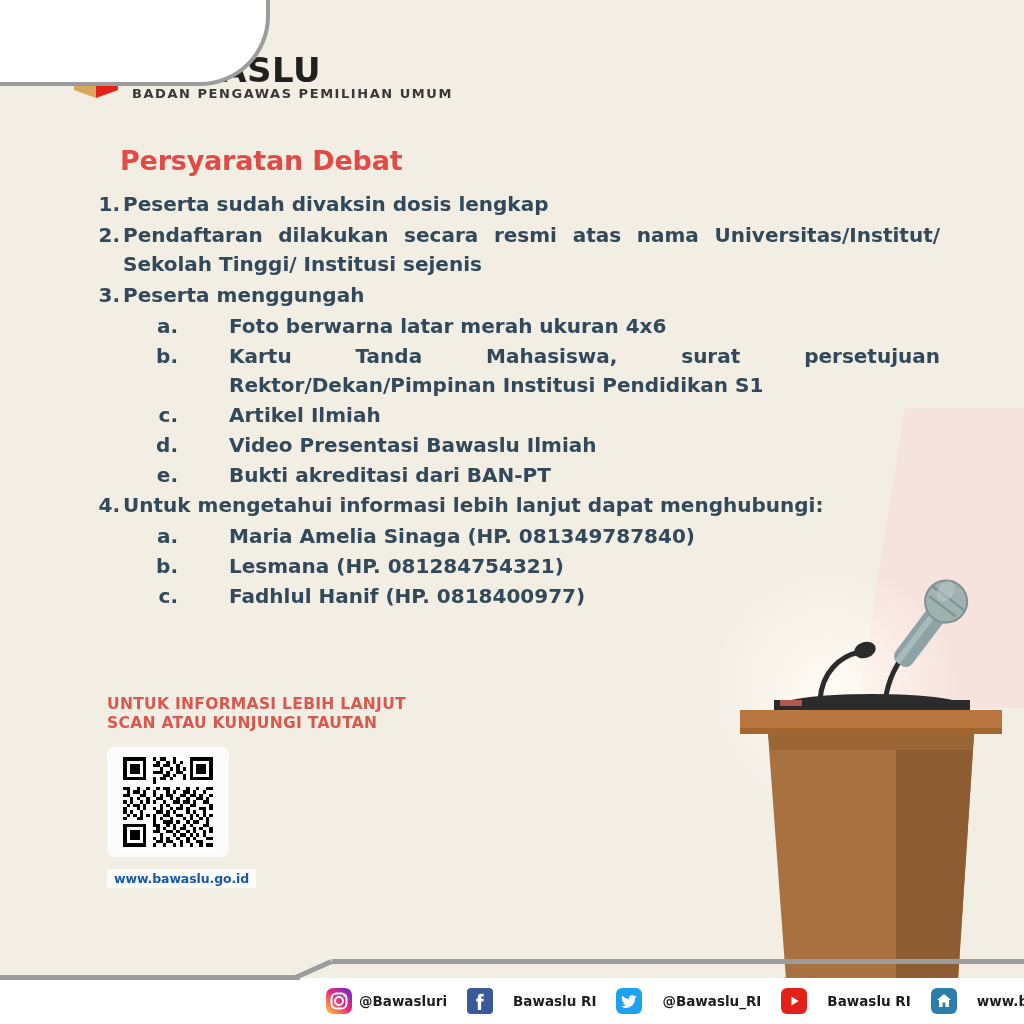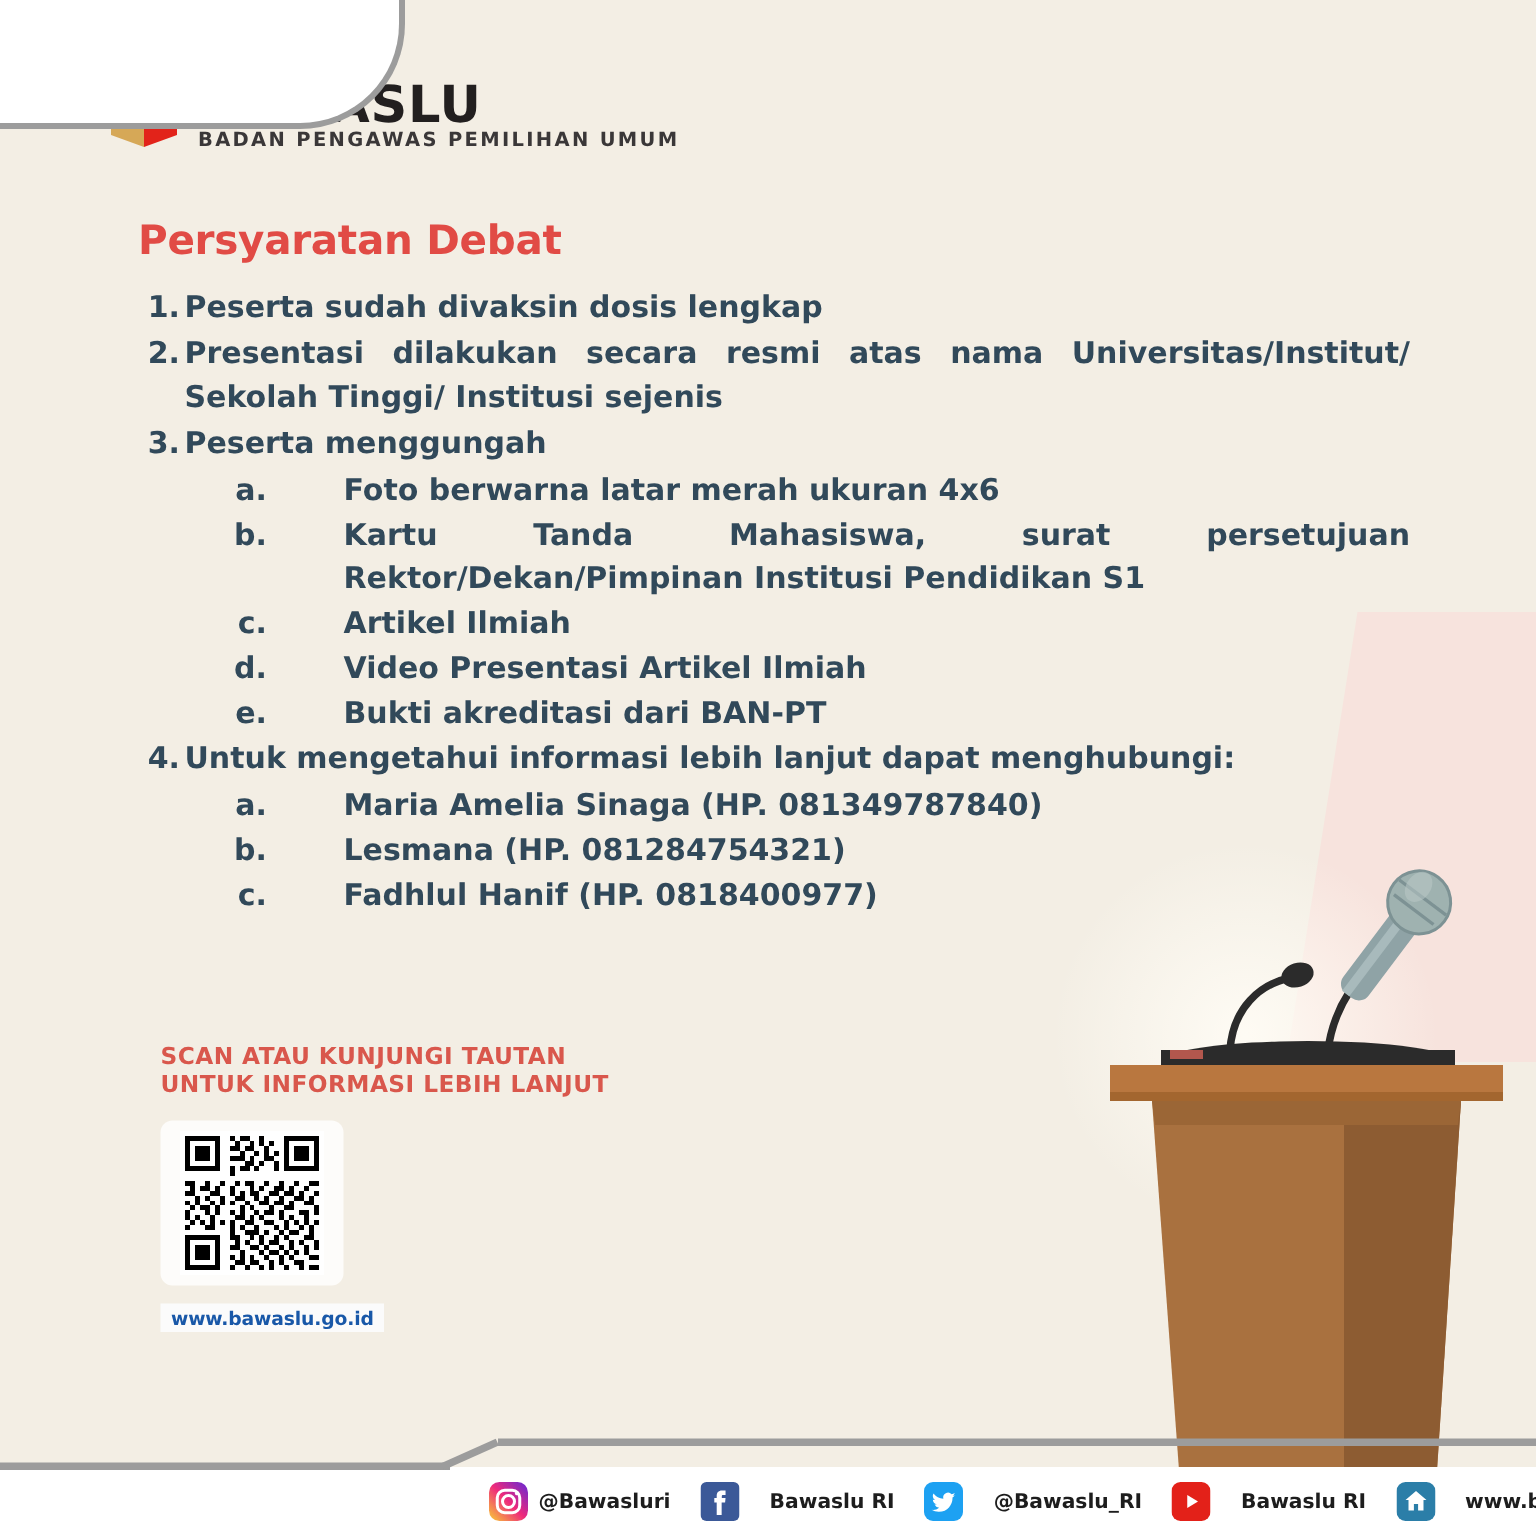--- a/index.html
+++ b/index.html
@@ -68,20 +68,21 @@
     width: 848px;
     z-index: 4;
   }
   .section-title {
     color: #e14b45;
     font-size: 27px;
     font-weight: 800;
     font-family: "DejaVu Sans", sans-serif;
     letter-spacing: -0.2px;
     margin-bottom: 14px;
+    margin-left: 28px;
   }
 
   ol.lvl1 { list-style: none; }
   .li1 {
     display: flex;
     align-items: flex-start;
     margin-bottom: 2px;
   }
   .marker {
     flex: none;
@@ -256,42 +257,42 @@
 
   <div class="content">
     <div class="section-title">Persyaratan Debat</div>
     <ol class="lvl1" id="list-root">
         <li class="li1">
           <span class="marker m1">1.</span>
           <span class="body1"><span>Peserta sudah </span><b>divaksin dosis lengkap</b></span>
         </li>
         <li class="li1">
           <span class="marker m1">2.</span>
-          <span class="body1"><span>Presentasi dilakukan </span><b>secara resmi atas nama Universitas/Institut/ Sekolah Tinggi/ Institusi sejenis</b></span>
+          <span class="body1"><span>Pendaftaran dilakukan </span><b>secara resmi atas nama Universitas/Institut/ Sekolah Tinggi/ Institusi sejenis</b></span>
         </li>
         <li class="li1">
           <span class="marker m1">3.</span>
           <span class="body1"><span>Peserta menggungah</span></span>
         </li>
         <ol class="lvl2">
           <li class="li2">
             <span class="marker m2">a.</span>
             <span class="body2">Foto berwarna latar merah ukuran 4x6</span>
           </li>
           <li class="li2">
             <span class="marker m2">b.</span>
             <span class="body2">Kartu Tanda Mahasiswa, surat persetujuan Rektor/Dekan/Pimpinan Institusi Pendidikan S1</span>
           </li>
           <li class="li2">
             <span class="marker m2">c.</span>
             <span class="body2">Artikel Ilmiah</span>
           </li>
           <li class="li2">
             <span class="marker m2">d.</span>
-            <span class="body2">Video Presentasi Artikel Ilmiah</span>
+            <span class="body2">Video Presentasi Bawaslu Ilmiah</span>
           </li>
           <li class="li2">
             <span class="marker m2">e.</span>
             <span class="body2">Bukti akreditasi dari BAN-PT</span>
           </li>
         </ol>
         <li class="li1">
           <span class="marker m1">4.</span>
           <span class="body1"><span>Untuk mengetahui informasi lebih lanjut dapat menghubungi:</span></span>
         </li>
@@ -307,22 +308,22 @@
           <li class="li2">
             <span class="marker m2">c.</span>
             <span class="body2">Fadhlul Hanif (HP. 0818400977)</span>
           </li>
         </ol>
       </ol>
   </div>
 
   <div class="qr-block">
     <div class="qr-head">
+      <div>UNTUK INFORMASI LEBIH LANJUT</div>
       <div>SCAN ATAU KUNJUNGI TAUTAN</div>
-      <div>UNTUK INFORMASI LEBIH LANJUT</div>
     </div>
     <div class="qr-card">
       <svg width="96" height="96" viewBox="0 0 29 29" shape-rendering="crispEdges">
         <rect width="29" height="29" fill="#ffffff"></rect>
         <g fill="#000000">
           <rect x="1" y="1" width="7" height="7"></rect>
             <rect x="2" y="2" width="5" height="5" fill="#fff"></rect>
             <rect x="3" y="3" width="3" height="3"></rect>
           <rect x="21" y="1" width="7" height="7"></rect>
             <rect x="22" y="2" width="5" height="5" fill="#fff"></rect>

